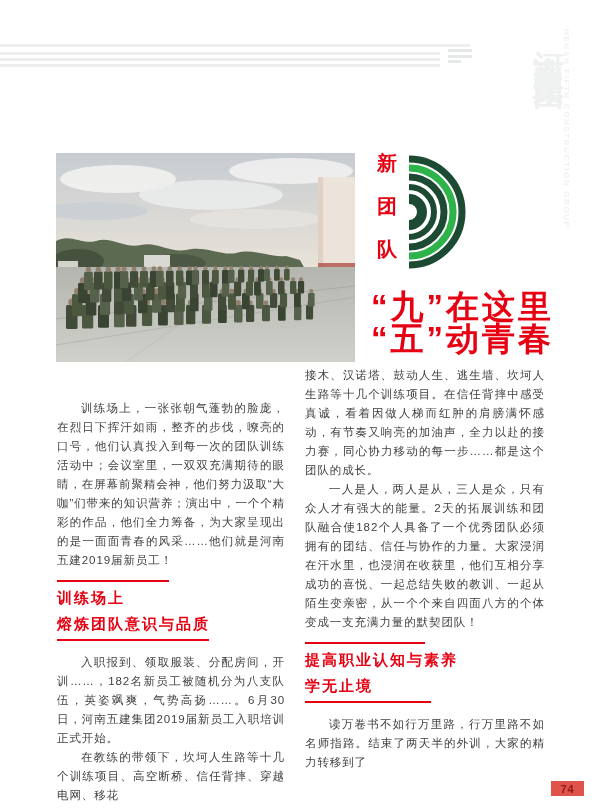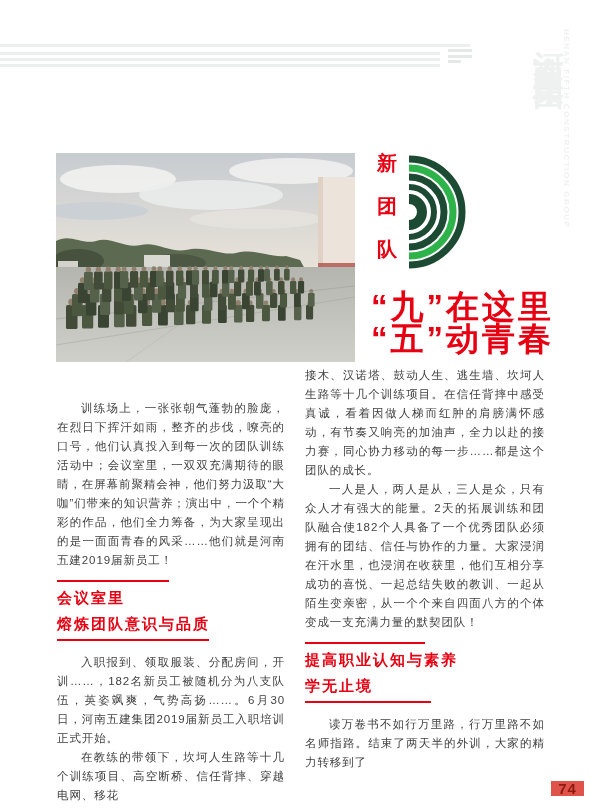--- a/index.html
+++ b/index.html
@@ -56,21 +56,21 @@
   .subhead{margin:10px 0 12px 0;}
   .subhead .sh-rule{height:2px;background:#e60012;}
   .subhead .sh-text{color:#e60012;font-weight:bold;font-size:15px;line-height:21px;
                     letter-spacing:2px;margin:5px 0;}
   .col.left  .sh-rule.top{width:112px;} .col.left  .sh-rule.bot{width:152px;}
   .col.right .sh-rule.top{width:120px;} .col.right .sh-rule.bot{width:126px;}
 
   
   .pagenum{
     position:absolute;left:551px;top:781px;width:33px;height:15px;background:#e0534a;
-    color:#8d1a12;font-size:15px;font-weight:bold;display:flex;align-items:center;
+    color:#8d1a12;font-size:11px;font-weight:bold;display:flex;align-items:center;
     justify-content:center;letter-spacing:1px;
   }
 </style>
 </head>
 <body>
 
 <div class="page">
 
   <div class="rule r1"></div>
   <div class="rule r2"></div>
@@ -304,21 +304,21 @@
 
   <div class="headline">
     <div>“九”在这里</div>
     <div>“五”动青春</div>
   </div>
 
   <div class="col left">
     <p class="indent">训练场上，一张张朝气蓬勃的脸庞，在烈日下挥汗如雨，整齐的步伐，嘹亮的口号，他们认真投入到每一次的团队训练活动中；会议室里，一双双充满期待的眼睛，在屏幕前聚精会神，他们努力汲取“大咖”们带来的知识营养；演出中，一个个精彩的作品，他们全力筹备，为大家呈现出的是一面面青春的风采……他们就是河南五建2019届新员工！</p>
     <div class="subhead">
       <div class="sh-rule top"></div>
-      <div class="sh-text">会议室里</div>
+      <div class="sh-text">训练场上</div>
       <div class="sh-text">熔炼团队意识与品质</div>
       <div class="sh-rule bot"></div>
     </div>
     <p class="indent">入职报到、领取服装、分配房间，开训……，182名新员工被随机分为八支队伍，英姿飒爽，气势高扬……。6月30日，河南五建集团2019届新员工入职培训正式开始。</p>
     <p class="indent">在教练的带领下，坎坷人生路等十几个训练项目、高空断桥、信任背摔、穿越电网、移花</p>
   </div>
 
   <div class="col right">
     <p>接木、汉诺塔、鼓动人生、逃生墙、坎坷人生路等十几个训练项目。在信任背摔中感受真诚，看着因做人梯而红肿的肩膀满怀感动，有节奏又响亮的加油声，全力以赴的接力赛，同心协力移动的每一步……都是这个团队的成长。</p>
     <p class="indent">一人是人，两人是从，三人是众，只有众人才有强大的能量。2天的拓展训练和团队融合使182个人具备了一个优秀团队必须拥有的团结、信任与协作的力量。大家浸润在汗水里，也浸润在收获里，他们互相分享成功的喜悦、一起总结失败的教训、一起从陌生变亲密，从一个个来自四面八方的个体变成一支充满力量的默契团队！</p>

